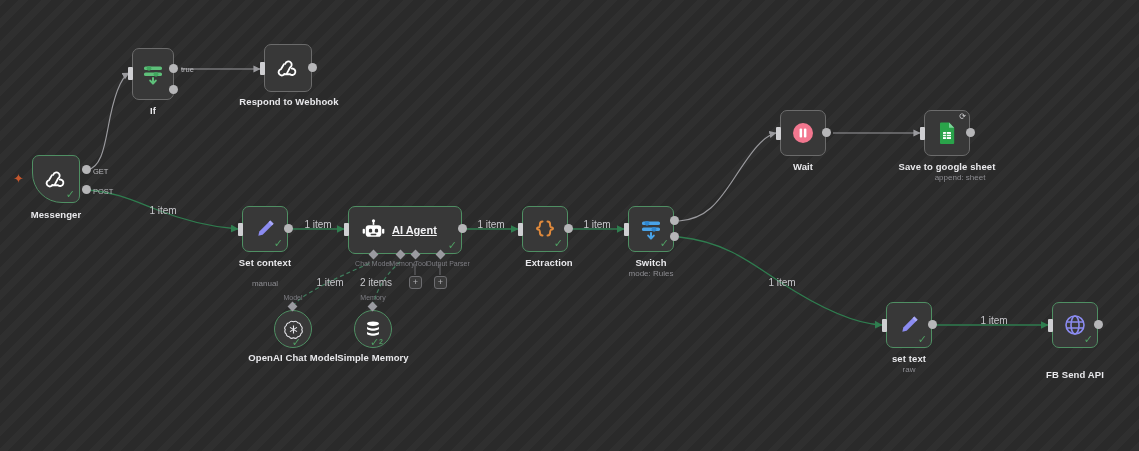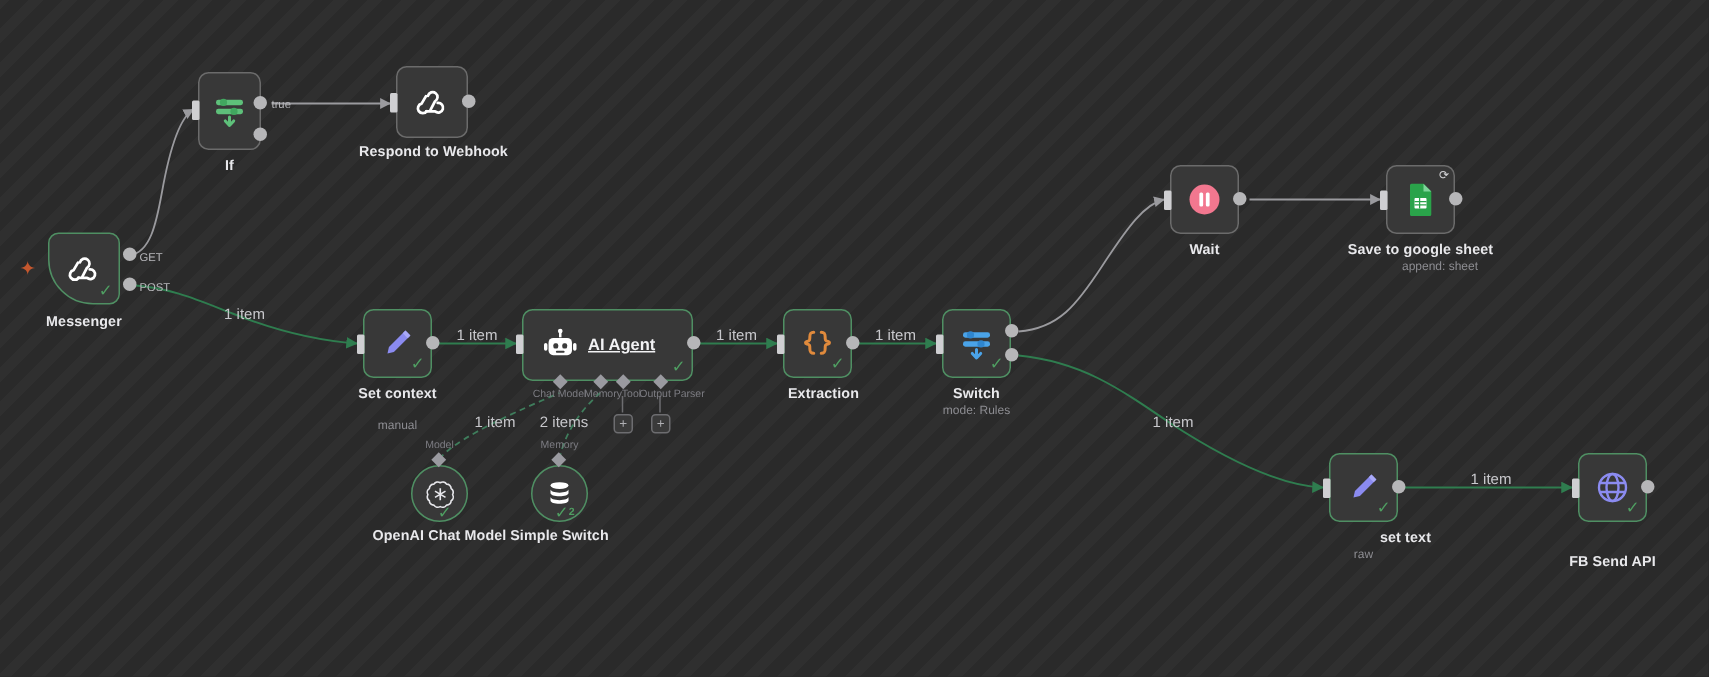--- a/index.html
+++ b/index.html
@@ -254,21 +254,21 @@
         <svg width="20" height="20" viewBox="0 0 24 24" fill="#ffffff">
           <ellipse cx="12" cy="5.6" rx="7.2" ry="2.7"></ellipse>
           <path d="M4.8 8.6c0 1.5 3.2 2.7 7.2 2.7s7.2-1.2 7.2-2.7v2.9c0 1.5-3.2 2.7-7.2 2.7s-7.2-1.2-7.2-2.7z"></path>
           <path d="M4.8 14.6c0 1.5 3.2 2.7 7.2 2.7s7.2-1.2 7.2-2.7v2.9c0 1.5-3.2 2.7-7.2 2.7s-7.2-1.2-7.2-2.7z"></path>
         </svg>
       </span>
       <span class="check c2" style="right:8px;bottom:-1px;">✓</span>
     </div>
     <div class="subport" style="left:369px;top:303px;"></div>
     <div class="sublabel" style="left:373px;top:297px;">Memory</div>
-    <div class="caption" style="left:373px;top:352px;">Simple Switch</div>
+    <div class="caption" style="left:373px;top:352px;">Simple Memory</div>
   </div>
 
   <div class="node">
     <div class="nbox ok" style="left:522px;top:206px;width:46px;height:46px;">
       <span>
         <svg width="24" height="24" viewBox="0 0 24 24" fill="none" stroke="#e08a3c" stroke-width="2" stroke-linecap="round" stroke-linejoin="round">
           <path d="M9.5 4.5c-2.2 0-2.6 1-2.6 3s0 2.9-2 3.1c-.5.1-.9.4-.9.9 0 .5.4.8.9.9 2 .2 2 .9 2 3.1s.4 3 2.6 3"></path>
           <path d="M14.5 4.5c2.2 0 2.6 1 2.6 3s0 2.9 2 3.1c.5.1.9.4.9.9 0 .5-.4.8-.9.9-2 .2-2 .9-2 3.1s-.4 3-2.6 3"></path>
         </svg>
       </span>
@@ -337,21 +337,21 @@
       <span>
         <svg width="24" height="24" viewBox="0 0 24 24">
           <path d="M17.3 3.4l3.3 3.3-11 11-4.3 1 1-4.3z" fill="#8b8bf0"></path>
           <path d="M17.3 3.4l3.3 3.3-1.8 1.8-3.3-3.3z" fill="#a9a9f7"></path>
         </svg>
       </span>
       <span class="check">✓</span>
     </div>
     <div class="inport" style="left:882px;top:319px;"></div>
     <div class="port" style="left:928px;top:320px;"></div>
-    <div class="caption" style="left:937px;top:353px;">set text</div>
+    <div class="caption" style="left:909px;top:353px;">set text</div>
     <div class="subcap" style="left:909px;top:365px;">raw</div>
   </div>
 
   <div class="node">
     <div class="nbox ok" style="left:1052px;top:302px;width:46px;height:46px;">
       <span>
         <svg width="24" height="24" viewBox="0 0 24 24" fill="none" stroke="#8b8bf0" stroke-width="1.6">
           <circle cx="12" cy="12" r="9"></circle>
           <ellipse cx="12" cy="12" rx="4" ry="9"></ellipse>
           <path d="M3.4 9h17.2M3.4 15h17.2"></path>

